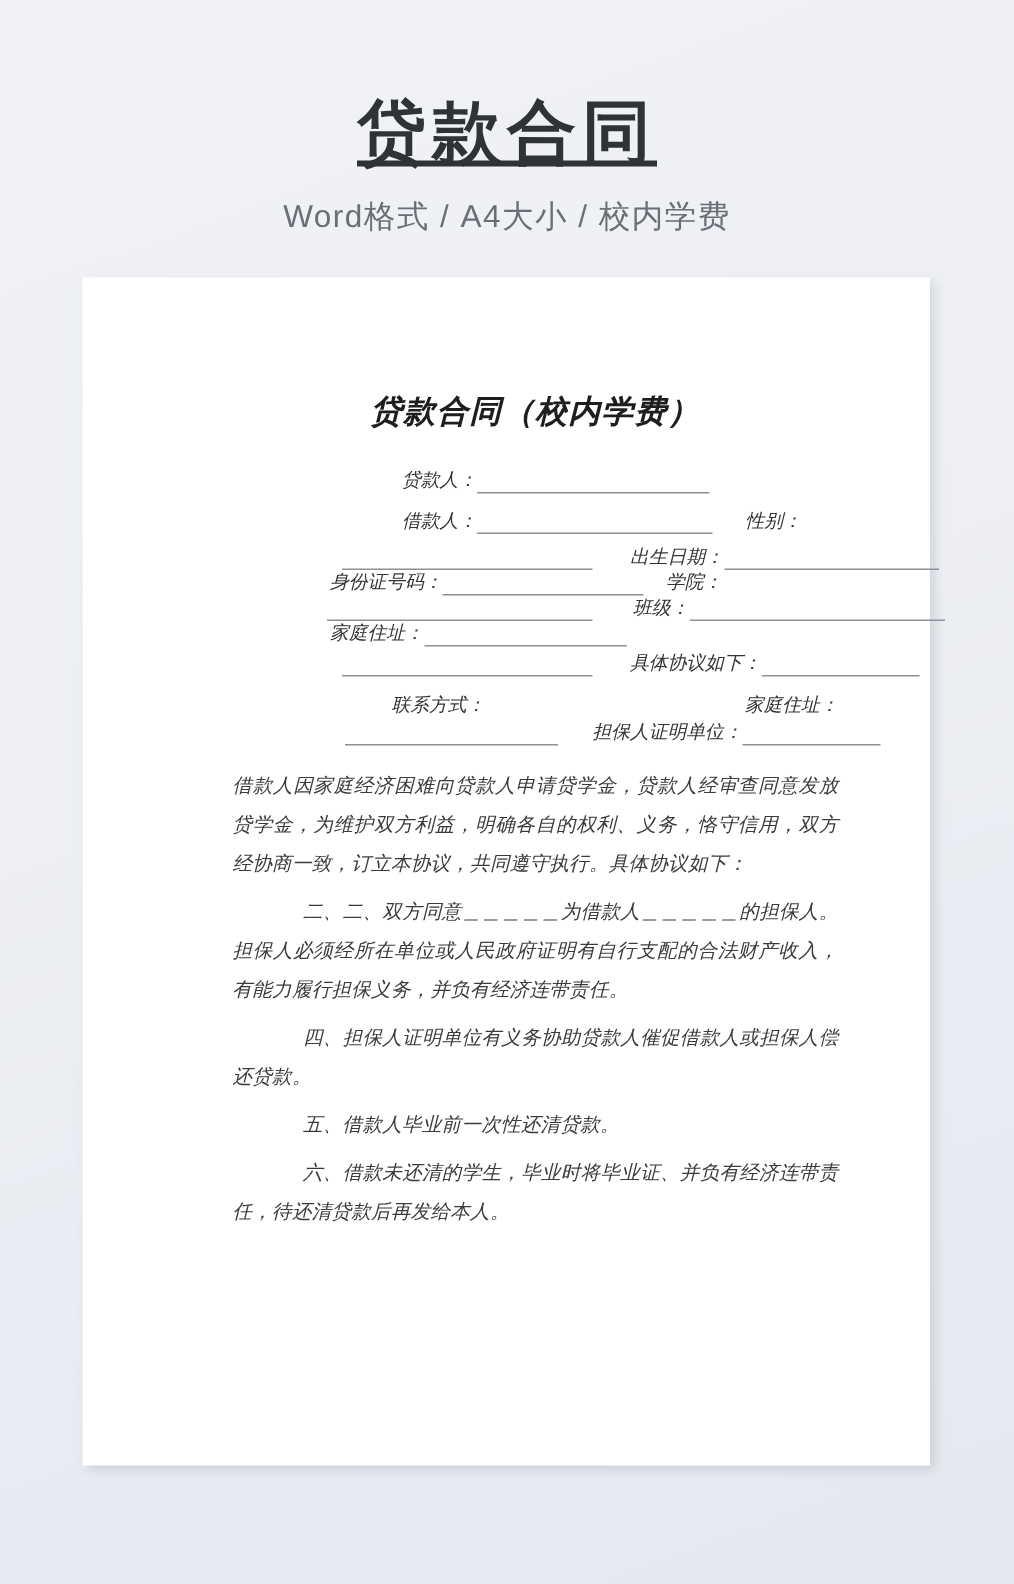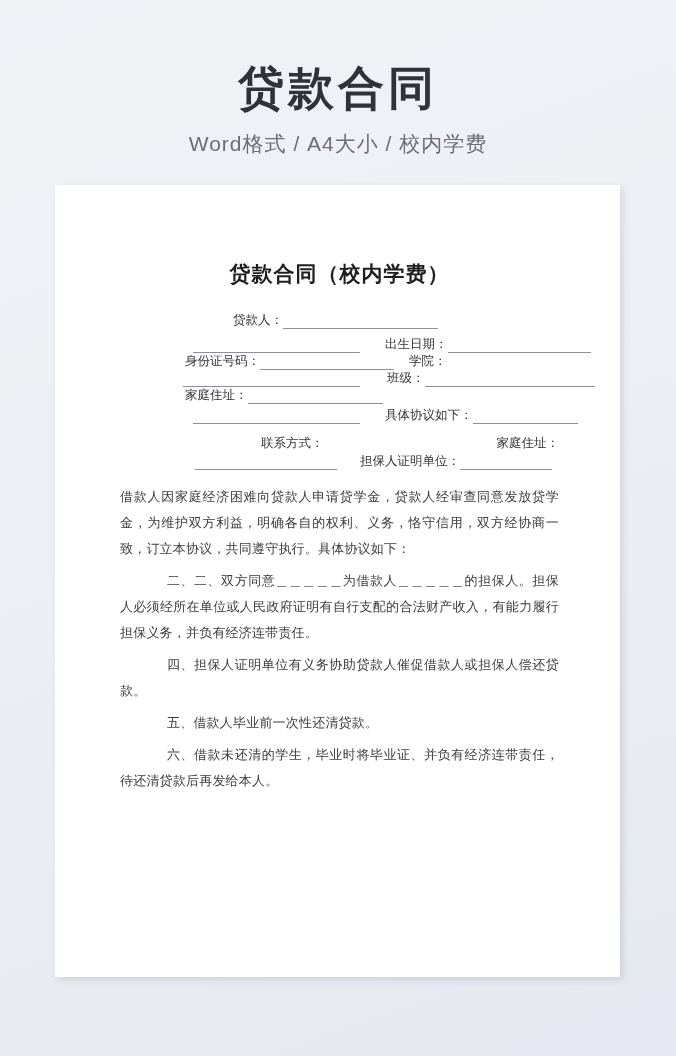--- a/index.html
+++ b/index.html
@@ -12,42 +12,44 @@
   }
 
   
   .header { position: absolute; top: 0; left: 0; width: 676px; text-align: center; }
   .header-title {
     margin-top: 58px;
     font-size: 46px;
     font-weight: bold;
     color: #2f3237;
     letter-spacing: 4px;
+    text-decoration: underline;
   }
   .header-subtitle {
     margin-top: 10px;
     font-size: 21px;
     color: #6a6e75;
     letter-spacing: 1px;
   }
 
   
   .page {
     position: absolute;
     left: 55px; top: 185px;
     width: 565px; height: 792px;
     background: #ffffff;
     box-shadow: 3px 3px 7px rgba(90, 100, 120, 0.18);
   }
   .doc {
     position: absolute;
     left: 0; top: 0; width: 100%; height: 100%;
-    padding: 75px 61px 0 65px;
+    padding: 75px 61px 0 100px;
     color: #3a3a3a;
     font-family: "Liberation Serif", "DejaVu Serif", serif;
+    font-style: italic;
   }
   .doc-title {
     text-align: center;
     font-family: "Liberation Sans", "DejaVu Sans", sans-serif;
     font-weight: bold;
     font-size: 21px;
     color: #1e1e1e;
     letter-spacing: 1px;
     margin-bottom: 24px;
   }
@@ -80,20 +82,21 @@
 <div class="header">
   <div class="header-title">贷款合同</div>
   <div class="header-subtitle">Word格式 / A4大小 / 校内学费</div>
 </div>
 
 <div class="page">
   <div class="doc">
     <div class="doc-title">贷款合同（校内学费）</div>
     <div class="form-section" id="form-section">
         <div class="form-line" style="padding-left: 113px; margin-top: 0px;"><span class="form-label">贷款人：</span><span class="blank-line" style="width: 155px;"></span></div>
+        <div class="form-line" style="padding-left: 113px; margin-top: 10px;"><span class="form-label">借款人：</span><span class="blank-line" style="width: 157px;"></span><span class="gap" style="width: 22px;"></span><span class="form-label">性别：</span></div>
         <div class="form-line" style="padding-left: 73px; margin-top: 7px;"><span class="blank-line" style="width: 167px;"></span><span class="gap" style="width: 25px;"></span><span class="form-label">出生日期：</span><span class="blank-line" style="width: 143px;"></span></div>
         <div class="form-line" style="padding-left: 65px; margin-top: 0px;"><span class="form-label">身份证号码：</span><span class="blank-line" style="width: 134px;"></span><span class="gap" style="width: 15px;"></span><span class="form-label">学院：</span></div>
         <div class="form-line" style="padding-left: 63px; margin-top: 0px;"><span class="blank-line" style="width: 177px;"></span><span class="gap" style="width: 27px;"></span><span class="form-label">班级：</span><span class="blank-line" style="width: 170px;"></span></div>
         <div class="form-line" style="padding-left: 65px; margin-top: 0px;"><span class="form-label">家庭住址：</span><span class="blank-line" style="width: 135px;"></span></div>
         <div class="form-line" style="padding-left: 73px; margin-top: 3px;"><span class="blank-line" style="width: 167px;"></span><span class="gap" style="width: 25px;"></span><span class="form-label">具体协议如下：</span><span class="blank-line" style="width: 105px;"></span></div>
         <div class="form-line" style="padding-left: 65px; margin-top: 11px; text-align: right;"><span class="form-label">联系方式：</span><span class="gap" style="width: 173px;"></span><span class="form-label">家庭住址：</span></div>
         <div class="form-line" style="padding-left: 75px; margin-top: 1px;"><span class="blank-line" style="width: 142px;"></span><span class="gap" style="width: 23px;"></span><span class="form-label">担保人证明单位：</span><span class="blank-line" style="width: 92px;"></span></div>
       </div>
     <div class="doc-body" id="doc-body">
         <p class="doc-paragraph">借款人因家庭经济困难向贷款人申请贷学金，贷款人经审查同意发放贷学金，为维护双方利益，明确各自的权利、义务，恪守信用，双方经协商一致，订立本协议，共同遵守执行。具体协议如下：</p>

